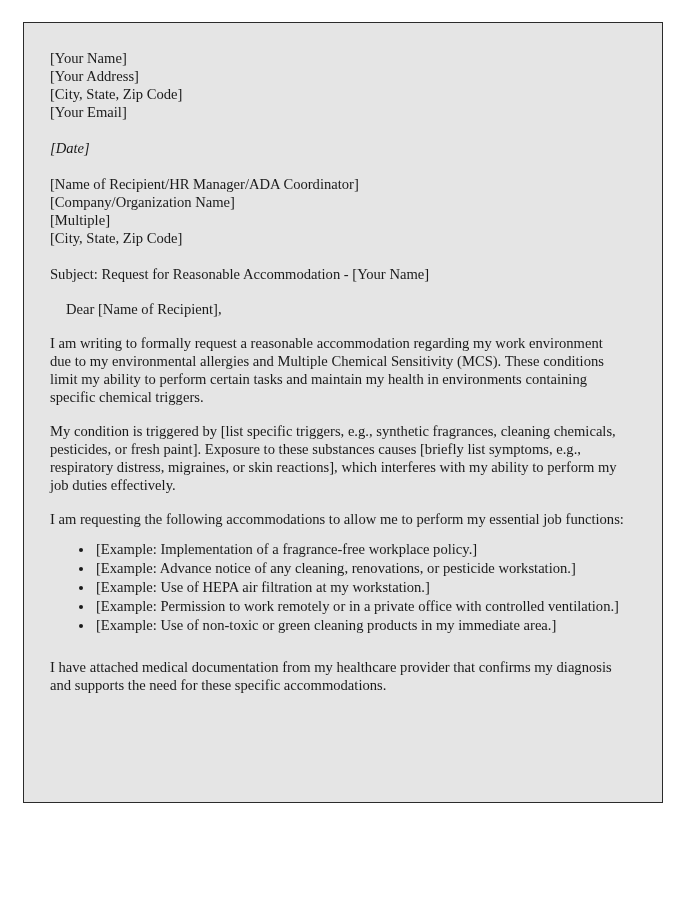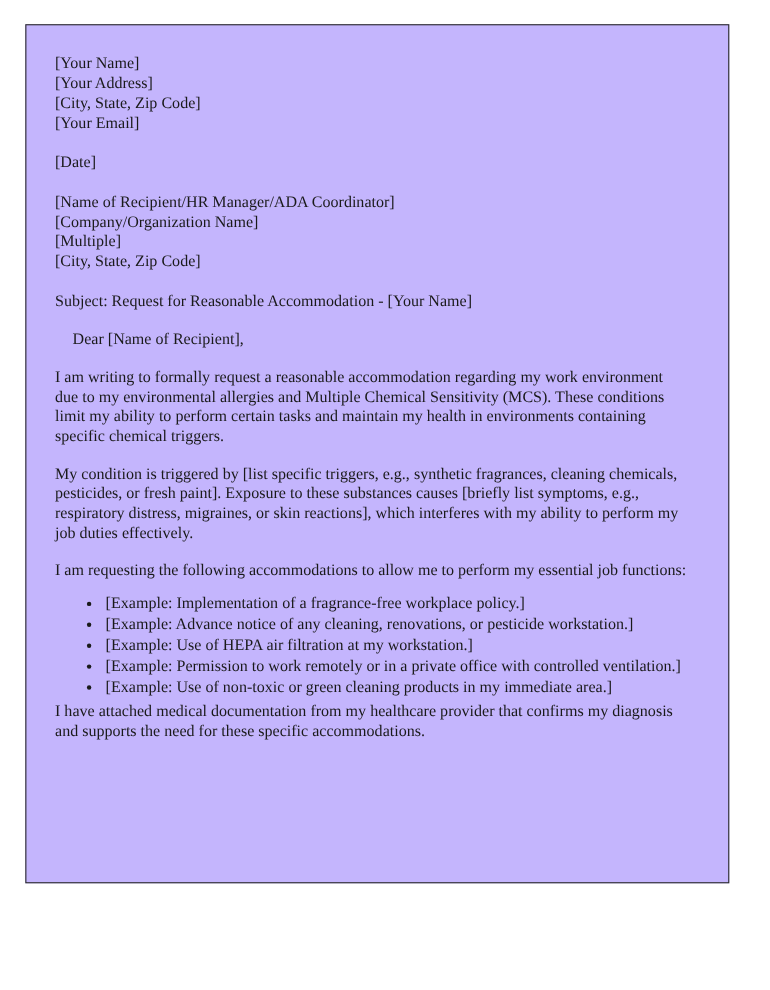--- a/index.html
+++ b/index.html
@@ -14,58 +14,59 @@
     color: #1a1a1a;
     overflow: hidden;
   }
   .page-sheet {
     position: absolute;
     left: 23px;
     top: 22px;
     width: 640px;
     height: 781px;
     border: 1px solid #2b2b2b;
-    background: #c4b5fd;
+    background: #e5e5e5;
     box-sizing: border-box;
     overflow: hidden;
   }
   .doc-body {
     padding: 26px 28px 0 26px;
     font-size: 14.6px;
     line-height: 18px;
   }
   .addr-block {
     margin: 0 0 18px 0;
   }
   .addr-line {
     white-space: nowrap;
   }
   .date-line {
     margin: 0 0 18px 0;
+    font-style: italic;
   }
   .recipient-block {
     margin: 0 0 18px 0;
   }
   .subject-line {
     margin: 0 0 17px 0;
   }
   .salutation-line {
     margin: 0 0 16px 16px;
   }
   .para {
     margin: 0 15px 16px 0;
     text-align: left;
     max-width: 580px;
   }
   .request-para {
     margin: 0 0 12px 0;
     max-width: 585px;
   }
   .accommodation-list {
-    margin: 0 0 4px 0;
+    margin: 0 0 24px 0;
     padding-left: 44px;
     list-style-type: disc;
     max-width: 600px;
   }
   .accommodation-list li {
     margin: 0 0 1px 0;
     padding-left: 2px;
   }
 </style>
 </head>

